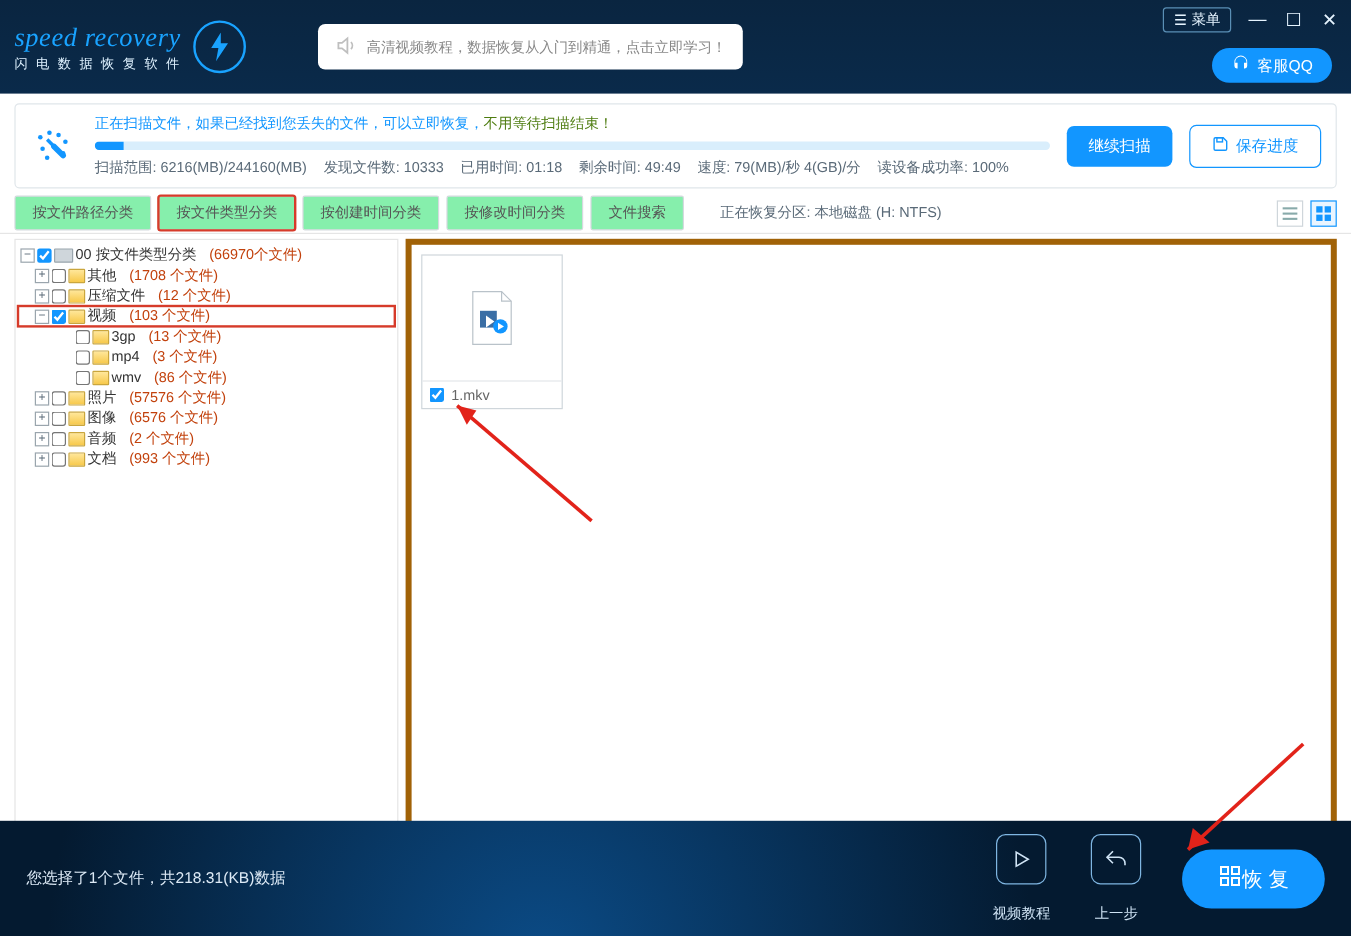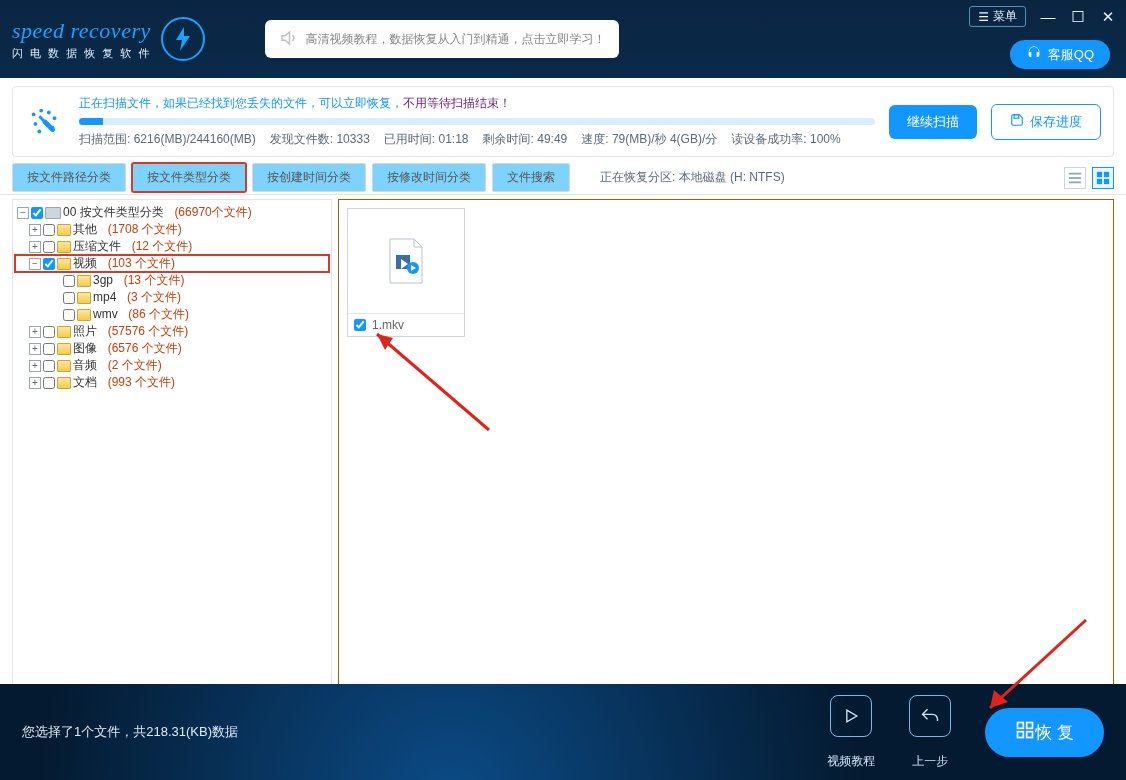--- a/index.html
+++ b/index.html
@@ -16,30 +16,30 @@
   .win-controls { position:absolute; top:6px; right:10px; display:flex; align-items:center; gap:14px; color:#e6f4ff; font-size:13px; }
   .win-controls .menu-btn{ border:1px solid #5a8fb5; border-radius:3px; padding:1px 8px; display:flex; align-items:center; gap:4px; font-size:12px;}
   .win-controls .wc { width:16px; text-align:center; cursor:pointer; font-size:15px; }
   .kefu { position:absolute; right:16px; top:40px; background:#1296ff; color:#fff; border-radius:16px; padding:5px 16px; display:flex; align-items:center; gap:6px; font-size:13px; }
 
   .scanbar { margin:8px 12px 4px; border:1px solid #e0e6ea; border-radius:4px; padding:8px 12px; display:flex; align-items:center; gap:14px; }
   .scan-icon { width:40px; height:40px; display:flex; align-items:center; justify-content:center; }
   .scan-icon svg { color:#1296ff; }
   .scan-mid { flex:1; }
   .scan-msg { color:#1296ff; }
-  .scan-msg .warn { color:#701a75; }
+  .scan-msg .warn { color:#4d7c0f; }
   .prog-track { height:7px; background:#d9eefc; border-radius:4px; margin:6px 0 6px; position:relative; overflow:hidden; }
   .prog-fill { height:100%; background:#1296ff; width:3%; }
   .scan-stats { color:#5a6a78; display:flex; flex-wrap:wrap; gap:14px; }
   .btn { border-radius:6px; padding:8px 18px; font-size:13px; display:inline-flex; align-items:center; gap:6px; cursor:pointer; }
   .btn-primary { background:#1296ff; color:#fff; }
   .btn-outline { border:1px solid #1296ff; color:#1296ff; background:#fff;text-align:center; }
 
   .tabs-row { display:flex; align-items:center; padding:0 12px; gap:6px; height:34px; border-bottom:1px solid #e5e5e5; }
-  .tab { border:1px solid #d4d9de; background:#7dd3fc; padding:5px 14px; color:#555; cursor:pointer; border-radius:2px; }
+  .tab { border:1px solid #d4d9de; background:#86efac; padding:5px 14px; color:#555; cursor:pointer; border-radius:2px; }
   .tab.hl { outline:2px solid #d63b2a; outline-offset:-1px; }
   .part-label { margin-left:24px; color:#5a6a78; }
   .view-toggles { margin-left:auto; display:flex; gap:6px; align-items:center; }
   .vt { width:22px; height:22px; border:1px solid #cfd6db; display:flex; align-items:center; justify-content:center; color:#8aa; cursor:pointer; }
   .vt.active { border-color:#1296ff; color:#1296ff; background:#eaf5ff; }
 
   .workarea { display:flex; height:500px; padding:4px 12px 0; gap:6px; }
   .tree { width:320px; border:1px solid #e5e5e5; overflow:auto; padding:4px 2px; }
   .tree ul { list-style:none; }
   .tree li { white-space:nowrap; line-height:17px; }
@@ -47,21 +47,21 @@
   .exp { width:12px; height:12px; border:1px solid #9aa5ad; color:#5a6a78; font-size:10px; line-height:9px; text-align:center; cursor:pointer; background:#fff; }
   .exp.blank { border:none; }
   .chk { width:12px; height:12px; accent-color:#1296ff; }
   .fold-icon { width:14px; height:12px; background:linear-gradient(#ffe79a,#f7c94b); border:1px solid #caa63d; border-radius:1px; }
   .drive-icon { width:16px; height:12px; background:#cfd6db; border:1px solid #9aa5ad; border-radius:1px; position:relative; }
   .lbl { color:#333; }
   .cnt { color:#c2410c; }
   .depth1{padding-left:14px}.depth2{padding-left:34px}
   .hlrow { outline:2px solid #d63b2a; outline-offset:-1px; }
 
-  .filepane { flex:1; border:1px solid #a16207; padding:8px; position:relative; overflow:hidden; }
+  .filepane { flex:1; border:5px solid #a16207; padding:8px; position:relative; overflow:hidden; }
   .thumb { width:118px; border:1px solid #cfd6db; background:#fff; }
   .thumb-img { height:104px; display:flex; align-items:center; justify-content:center; }
   .thumb-cap { border-top:1px solid #e3e7ea; padding:4px 6px; display:flex; align-items:center; gap:6px; color:#666; }
   .arrow { position:absolute; pointer-events:none; }
 
   .footer { position:absolute; left:0; right:0; bottom:0; height:96px; background: radial-gradient(circle at 40% 120%, #0b4b86 0%, #041a30 60%); color:#ddeaf6; display:flex; align-items:center; padding:0 22px; }
   .footer .sel { font-size:13px; }
   .foot-right { margin-left:auto; display:flex; align-items:center; gap:34px; }
   .foot-item { display:flex; flex-direction:column; align-items:center; gap:16px; font-size:12px; color:#cfe3f4; cursor:pointer; }
   .foot-ico { width:42px; height:42px; border:1.5px solid #7fb6e2; border-radius:8px; display:flex; align-items:center; justify-content:center; color:#cfe3f4; }

